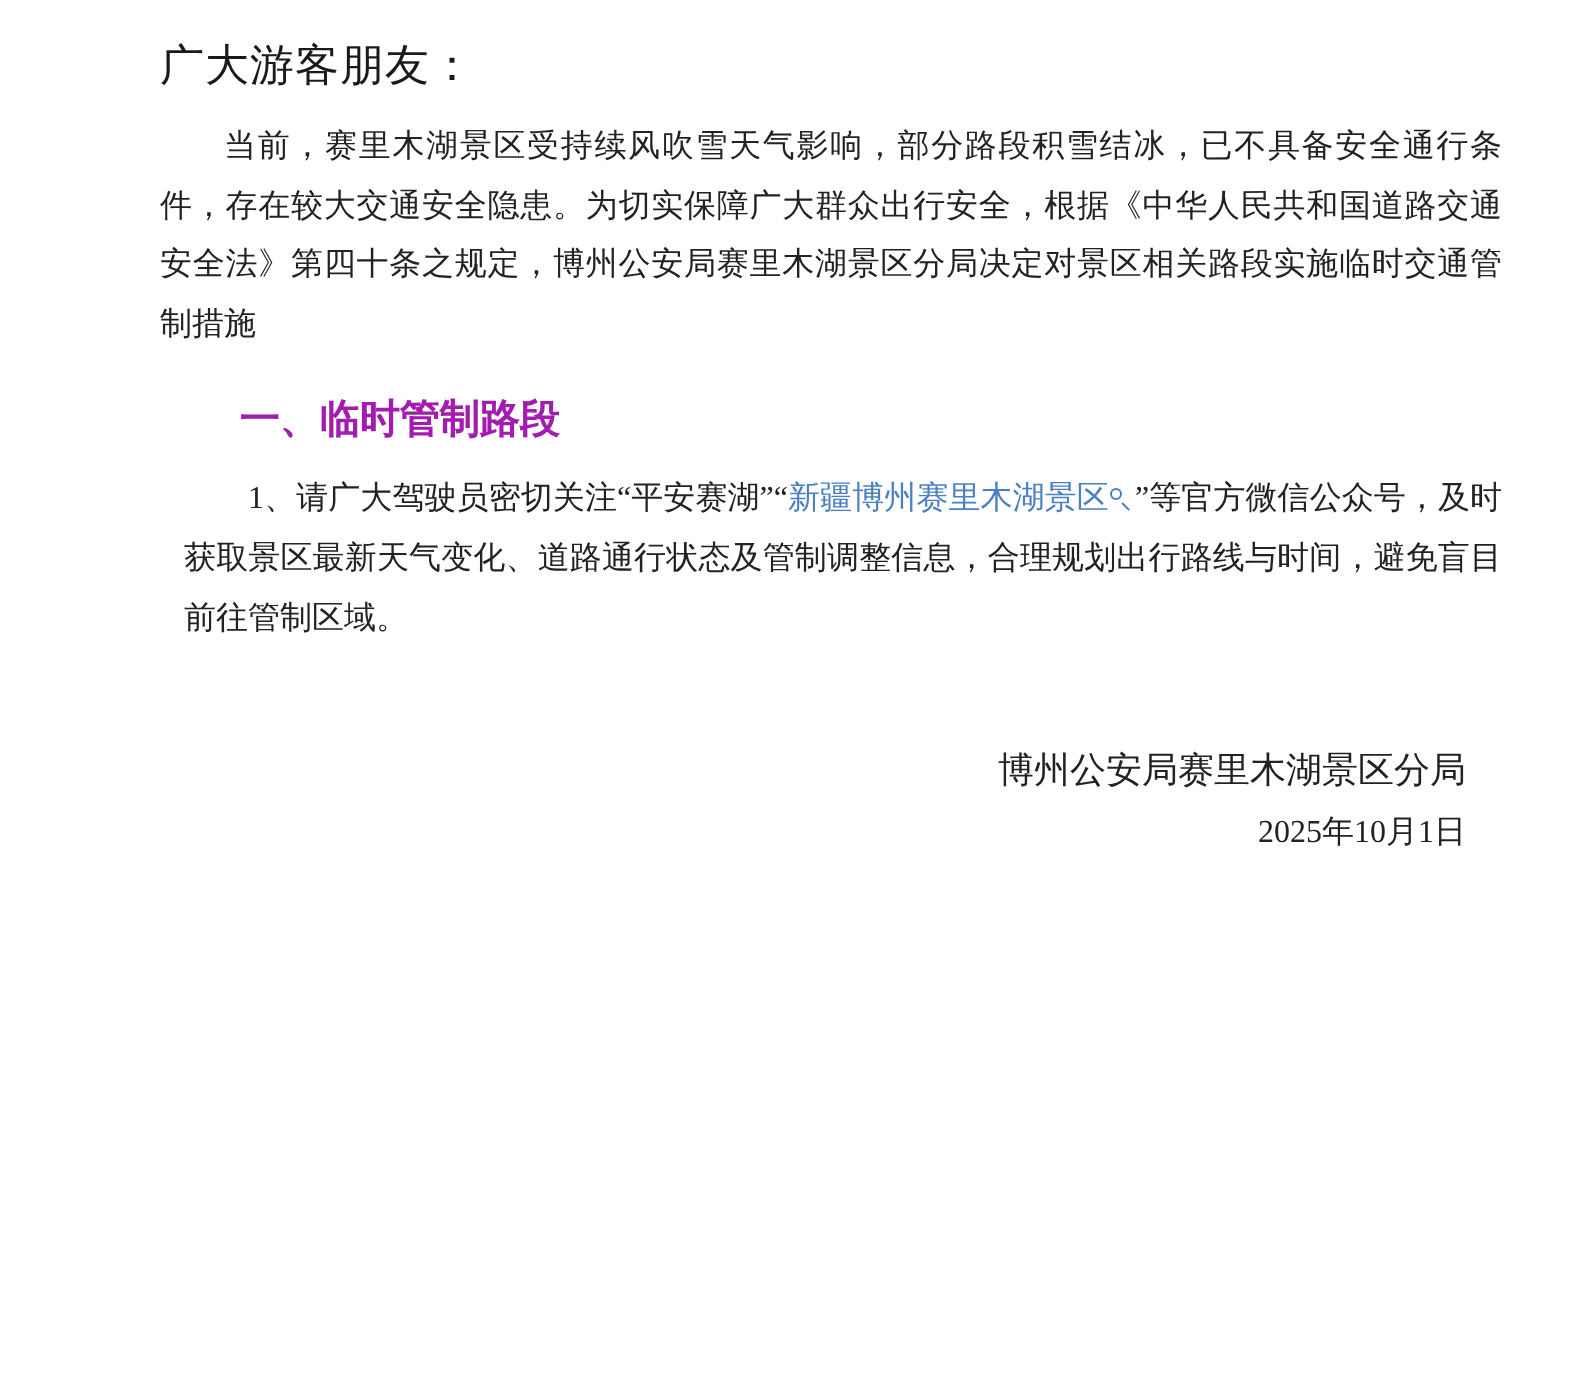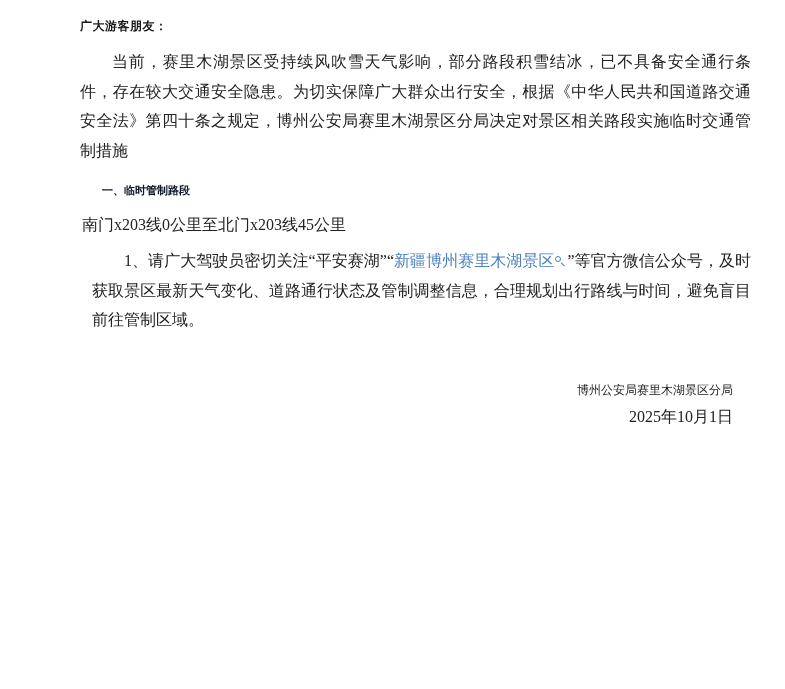--- a/index.html
+++ b/index.html
@@ -16,42 +16,43 @@
   }
   .page {
     box-sizing: border-box;
     width: 785px;
     height: 689px;
     padding: 10px 34px 0 80px;
     background: #ffffff;
   }
   .salutation {
     font-family: "Liberation Sans", "DejaVu Sans", sans-serif;
-    font-weight: bold;
-    font-size: 12px;
+    font-weight: normal;
+    font-size: 22px;
     letter-spacing: 0.5px;
     margin: 8px 0 12px 0;
     color: #1a1a1a;
   }
   p.body-text {
     font-size: 16px;
     line-height: 1.85;
     margin: 0 0 10px 0;
     text-align: justify;
     text-justify: inter-ideograph;
     text-indent: 2em;
     color: #222222;
+    font-family: Liberation Mono, monospace;
   }
   .section-title {
     font-family: "Liberation Sans", "DejaVu Sans", sans-serif;
     font-weight: bold;
-    font-size: 11px;
+    font-size: 20px;
     margin: 18px 0 12px 0;
     text-indent: 2em;
-    color: #0f172a;
+    color: #a21caf;
   }
   p.plain-line {
     font-size: 16px;
     line-height: 1.85;
     margin: 0 0 6px 0;
     text-indent: 0;
     padding-left: 2px;
     color: #222222;
   }
   .item {
@@ -93,42 +94,41 @@
     background: #4a7fc1;
     transform: rotate(45deg);
     transform-origin: left center;
   }
   .signature {
     margin-top: 44px;
     text-align: right;
     padding-right: 18px;
   }
   .sign-org {
-    font-size: 12px;
+    font-size: 18px;
     line-height: 1.9;
     color: #222222;
   }
   .sign-date {
     font-size: 16px;
     line-height: 1.9;
     color: #222222;
   }
 </style>
 </head>
 <body>
 
 <div class="page">
 
   <div class="salutation">广大游客朋友：</div>
 
   <p class="body-text">当前，赛里木湖景区受持续风吹雪天气影响，部分路段积雪结冰，已不具备安全通行条件，存在较大交通安全隐患。为切实保障广大群众出行安全，根据《中华人民共和国道路交通安全法》第四十条之规定，博州公安局赛里木湖景区分局决定对景区相关路段实施临时交通管制措施</p>
 
   <div class="section-title">一、临时管制路段</div>
 
-  <p class="plain-line">南门x203线0公里至北门x203线45公里</p>
 
 
   <p class="item"><span>1、</span><span>请广大驾驶员密切关注“平安赛湖”“</span><a class="link">新疆博州赛里木湖景区</a><span class="mag"></span><span>”等官方微信公众号，及时获取景区最新天气变化、道路通行状态及管制调整信息，合理规划出行路线与时间，避免盲目前往管制区域。</span></p>
 
 
 
 
   <div class="signature">
     <div class="sign-org">博州公安局赛里木湖景区分局</div>
     <div class="sign-date">2025年10月1日</div>

